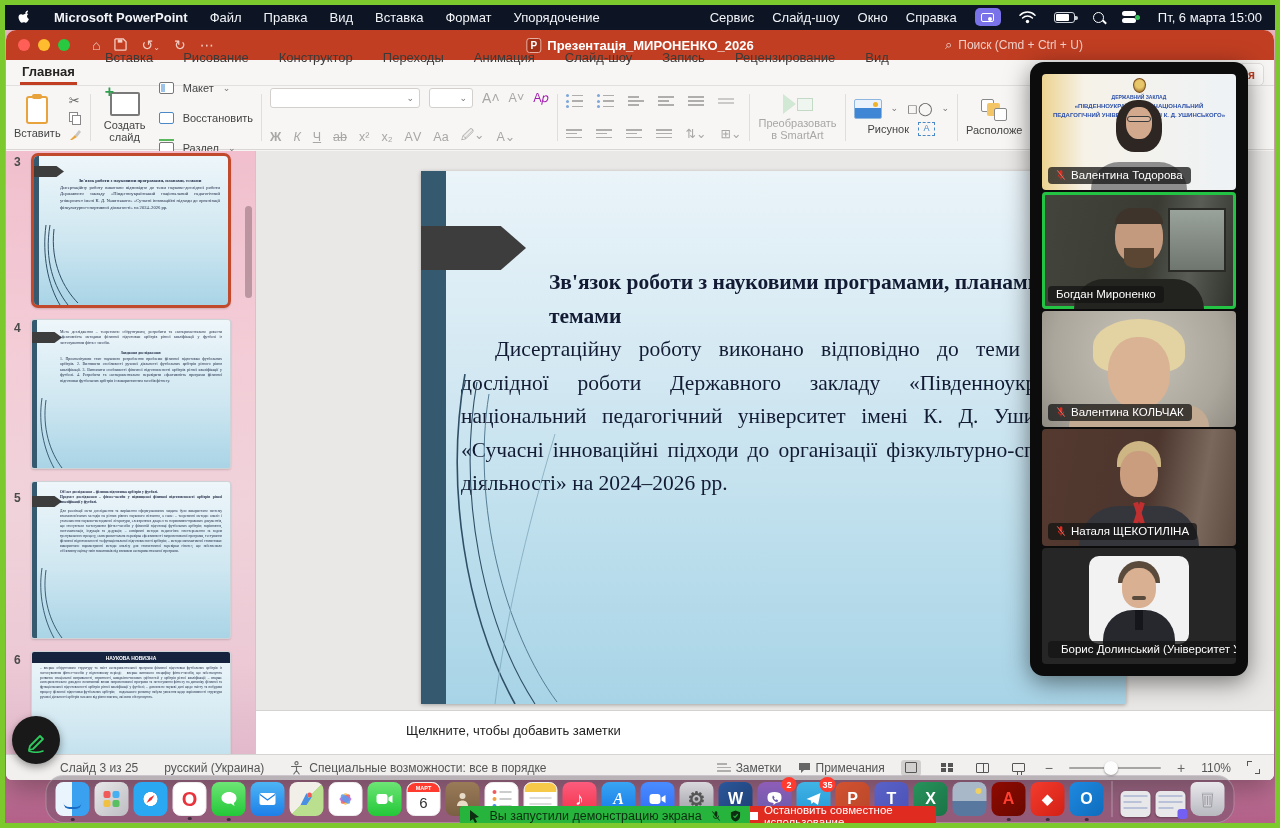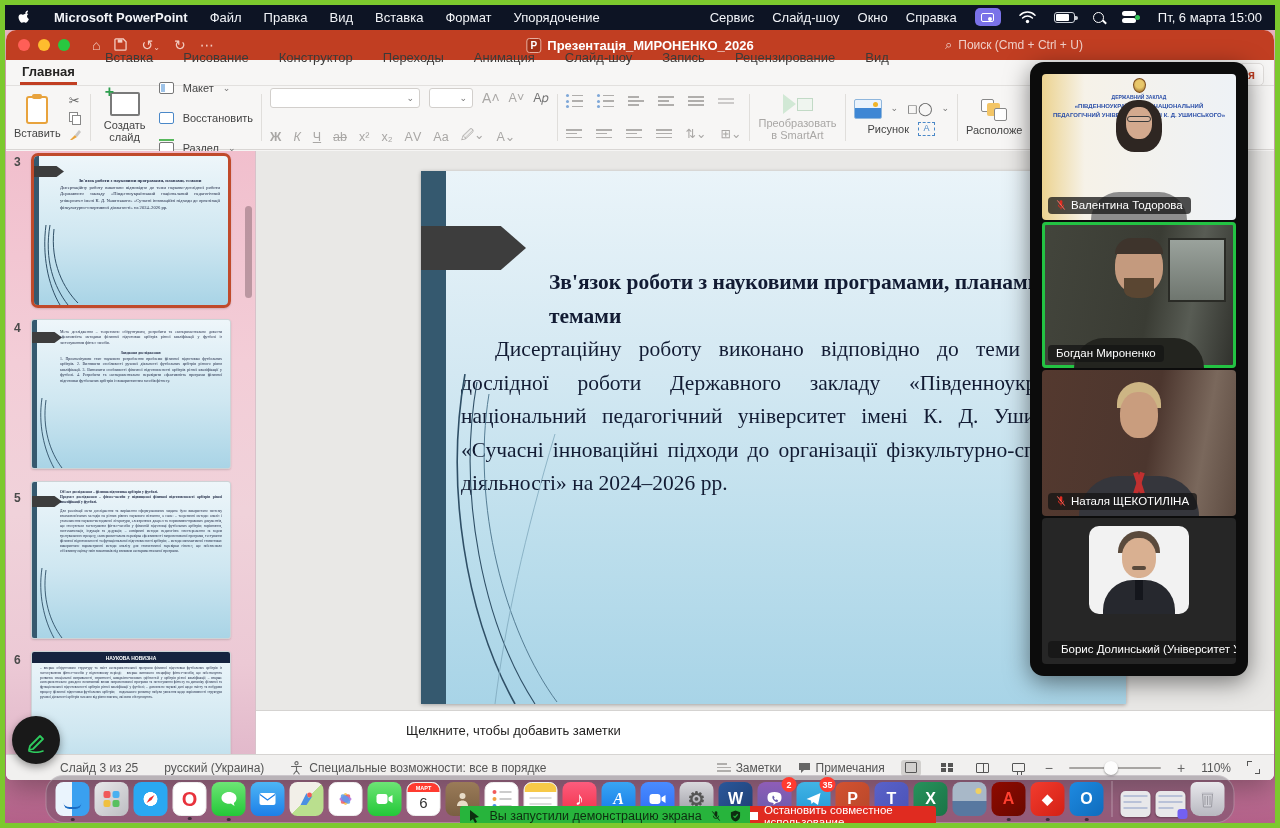--- a/index.html
+++ b/index.html
@@ -283,21 +283,21 @@
       <div class="rcol">
         <span class="rrow">
           <span class="fontbox">
               <span class="chev">⌄</span>
             </span>
           <span class="fontbox sizebox">
               <span class="chev">⌄</span>
             </span>
           <span class="fx" style="font-size:14px">А˄</span>
           <span class="fx">А˅</span>
-          <span class="fx" style="color:#737373">А𝑝</span>
+          <span class="fx" style="color:#a21caf">А𝑝</span>
         </span>
         <span class="rrow" style="gap:12px">
           <span class="fx" style="font-weight:bold">Ж</span>
           <span class="fx" style="font-style:italic">К</span>
           <span class="fx u">Ч</span>
           <span class="fx s">ab</span>
           <span class="fx">x²</span>
           <span class="fx">x₂</span>
           <span class="fx">АV</span>
           <span class="fx">Аа</span>
@@ -581,20 +581,34 @@
     <span class="pshape" style="right:10px;top:16px;width:58px;height:64px;background:linear-gradient(180deg,#9aa29c,#6f766f);border:2px solid #2a2b26"></span>
     <span class="pshape" style="left:50%;top:18px;transform:translateX(-50%);width:48px;height:54px;background:#c49a7e;border-radius:46%"></span>
     <span class="pshape" style="left:50%;top:16px;transform:translateX(-50%);width:48px;height:16px;background:#3e342c;border-radius:24px 24px 0 0"></span>
     <span class="pshape" style="left:50%;top:56px;transform:translateX(-50%);width:30px;height:20px;background:#5a4632;border-radius:0 0 40% 40%"></span>
     <span class="pshape" style="left:50%;bottom:0;transform:translateX(-50%);width:130px;height:30px;background:#23241f;border-radius:44px 44px 0 0"></span>
     <span class="zname">
         <span>Богдан Мироненко</span>
       </span>
   </div>
 
+  <div class="ztile" style="background:radial-gradient(circle at 50% 35%, #c9c4ba 0%, #aaa69c 70%, #8f8b82 100%)">
+    <span class="pshape" style="left:50%;top:8px;transform:translateX(-50%);width:92px;height:54px;background:#e3d2a2;border-radius:50% 50% 30% 30%"></span>
+    <span class="pshape" style="left:50%;top:26px;transform:translateX(-50%);width:62px;height:72px;background:#d9b394;border-radius:46%"></span>
+    <span class="pshape" style="left:50%;bottom:0;transform:translateX(-50%);width:140px;height:22px;background:#c2ab92;border-radius:40px 40px 0 0"></span>
+    <span class="zname">
+      <svg width="10" height="12" viewBox="0 0 12 13">
+          <rect x="4.4" y="0.8" width="3.2" height="6.4" rx="1.6" fill="#e02b20"></rect>
+          <path d="M2.8 6.2a3.2 3.2 0 0 0 6.4 0" stroke="#e02b20" stroke-width="1.1" fill="none"></path>
+          <path d="M6 9.6v2.2" stroke="#e02b20" stroke-width="1.1"></path>
+          <path d="M1.6 1 10.4 12" stroke="#ff6a5e" stroke-width="1.2"></path>
+        </svg>
+      <span>Валентина КОЛЬЧАК</span>
+    </span>
+  </div>
 
   <div class="ztile" style="background:linear-gradient(100deg,#54392f 0%,#4c362e 55%,#7a685c 80%,#5c4a40 100%)">
     <span class="pshape" style="left:50%;top:12px;transform:translateX(-50%);width:44px;height:26px;background:#cdb584;border-radius:22px 22px 0 0"></span>
     <span class="pshape" style="left:50%;top:22px;transform:translateX(-50%);width:38px;height:46px;background:#c99d7e;border-radius:46%"></span>
     <span class="pshape" style="left:50%;bottom:0;transform:translateX(-50%);width:120px;height:40px;background:#35363c;border-radius:40px 40px 0 0"></span>
     <span class="pshape" style="left:50%;bottom:22px;transform:translateX(-50%) rotate(18deg);width:5px;height:22px;background:#c03030"></span>
     <span class="pshape" style="left:50%;bottom:22px;transform:translateX(-50%) rotate(-18deg);width:5px;height:22px;background:#c03030"></span>
     <span class="zname">
       <svg width="10" height="12" viewBox="0 0 12 13">
           <rect x="4.4" y="0.8" width="3.2" height="6.4" rx="1.6" fill="#e02b20"></rect>

